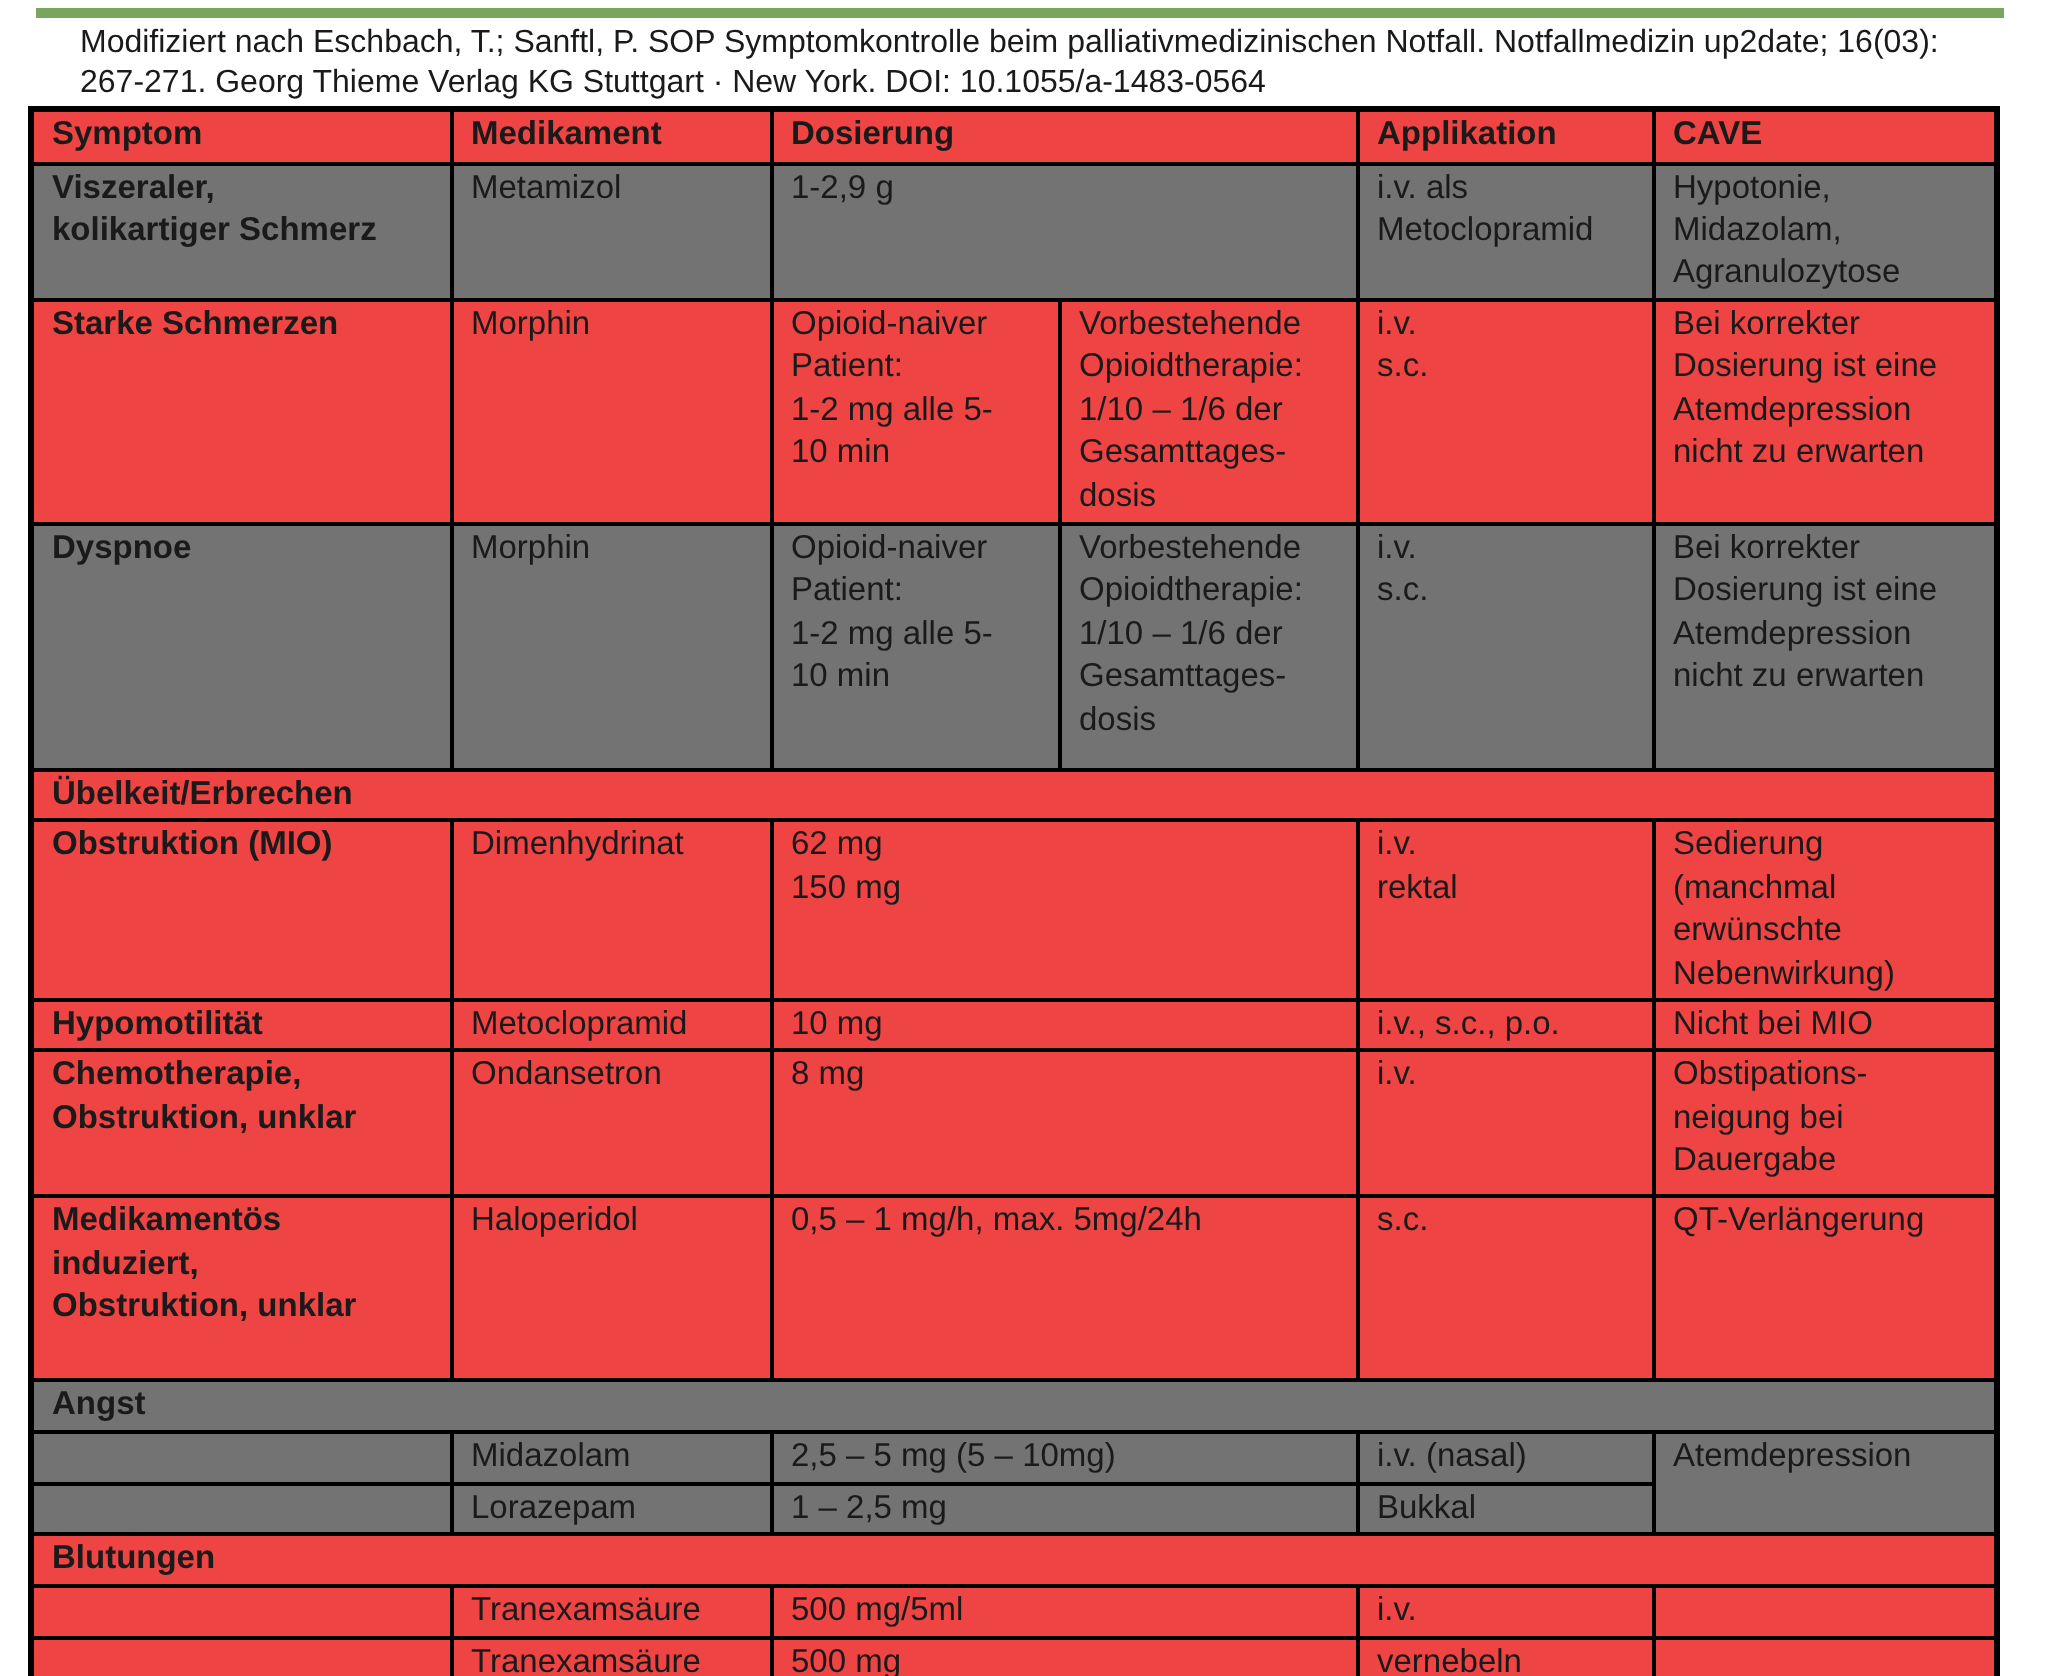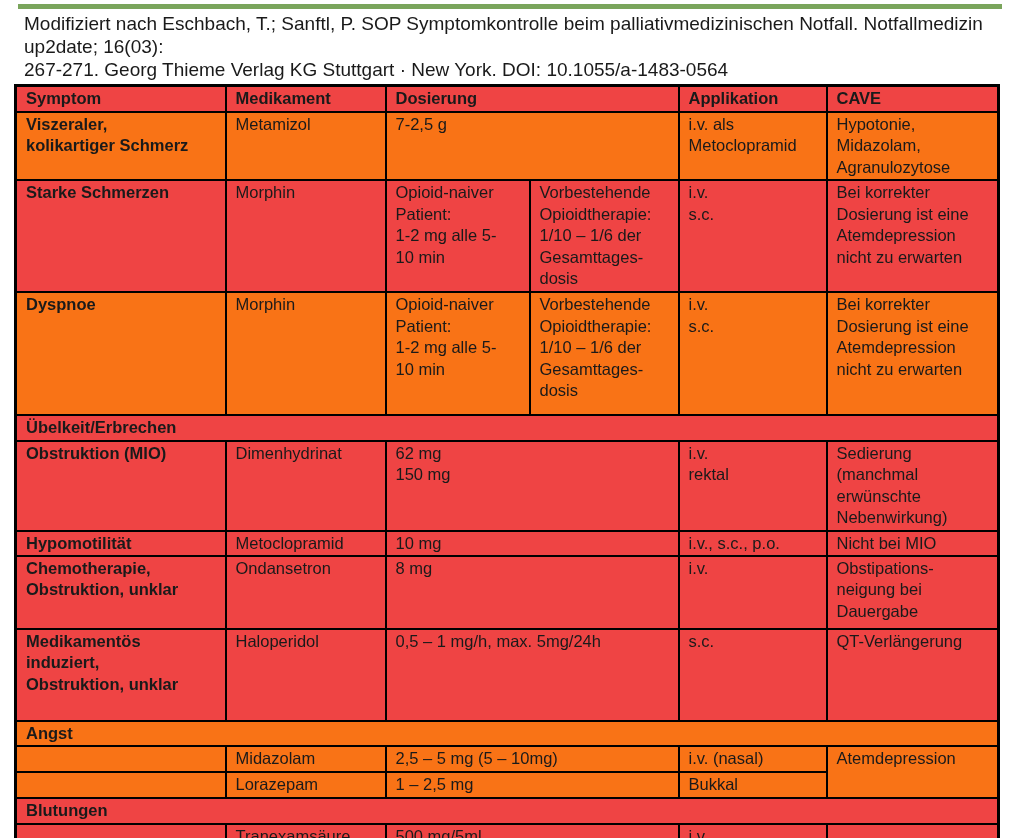--- a/index.html
+++ b/index.html
@@ -1,28 +1,28 @@
 <!DOCTYPE html>
 <html lang="de"><head>
 <meta charset="utf-8">
 <style>
   html,body{margin:0;padding:0;background:#ffffff;}
   body{width:1024px;height:838px;overflow:hidden;
        font-family:"Liberation Sans",sans-serif;color:#1a1a1a;}
   .top-bar{margin:4px 0 0 18px;width:984px;height:5px;background:#7aa55c;}
-  .citation{margin:3px 0 2px 24px;width:975px;font-size:19px;line-height:1.22;
+  .citation{margin:3px 0 2px 40px;width:975px;font-size:16px;line-height:1.22;
             white-space:pre-line;color:#1a1a1a;}
   table.sop{border-collapse:collapse;margin-left:14px;table-layout:fixed;
             border:3px solid #000;}
   table.sop td,table.sop th{border:2px solid #000;vertical-align:top;
             padding:1px 6px 1px 9px;font-size:16.5px;line-height:1.3;
             text-align:left;overflow:hidden;}
   .pre{white-space:pre-line;}
   .green{background:#ef4444;}
-  .white{background:#f97316;}
+  .white{background:#737373;}
   th, .bold{font-weight:bold;}
   .section td{font-weight:bold;}
 </style>
 </head>
 <body>
 
 <div class="top-bar"></div>
 
 <div class="citation">Modifiziert nach Eschbach, T.; Sanftl, P. SOP Symptomkontrolle beim palliativmedizinischen Notfall. Notfallmedizin up2date; 16(03):
 267-271. Georg Thieme Verlag KG Stuttgart · New York. DOI: 10.1055/a-1483-0564</div>
@@ -43,21 +43,21 @@
     <th>Medikament</th>
     <th colspan="2">Dosierung</th>
     <th>Applikation</th>
     <th>CAVE</th>
   </tr>
 
   <tr class="white" style="height:68px">
     <td class="bold pre">Viszeraler,
 kolikartiger Schmerz</td>
     <td>Metamizol</td>
-    <td colspan="2">7-2,5 g</td>
+    <td colspan="2">1-2,9 g</td>
     <td class="pre">i.v. als
 Metoclopramid</td>
     <td class="pre">Hypotonie,
 Midazolam,
 Agranulozytose</td>
   </tr>
 
   <tr class="green" style="height:112px">
     <td class="bold">Starke Schmerzen</td>
     <td>Morphin</td>

